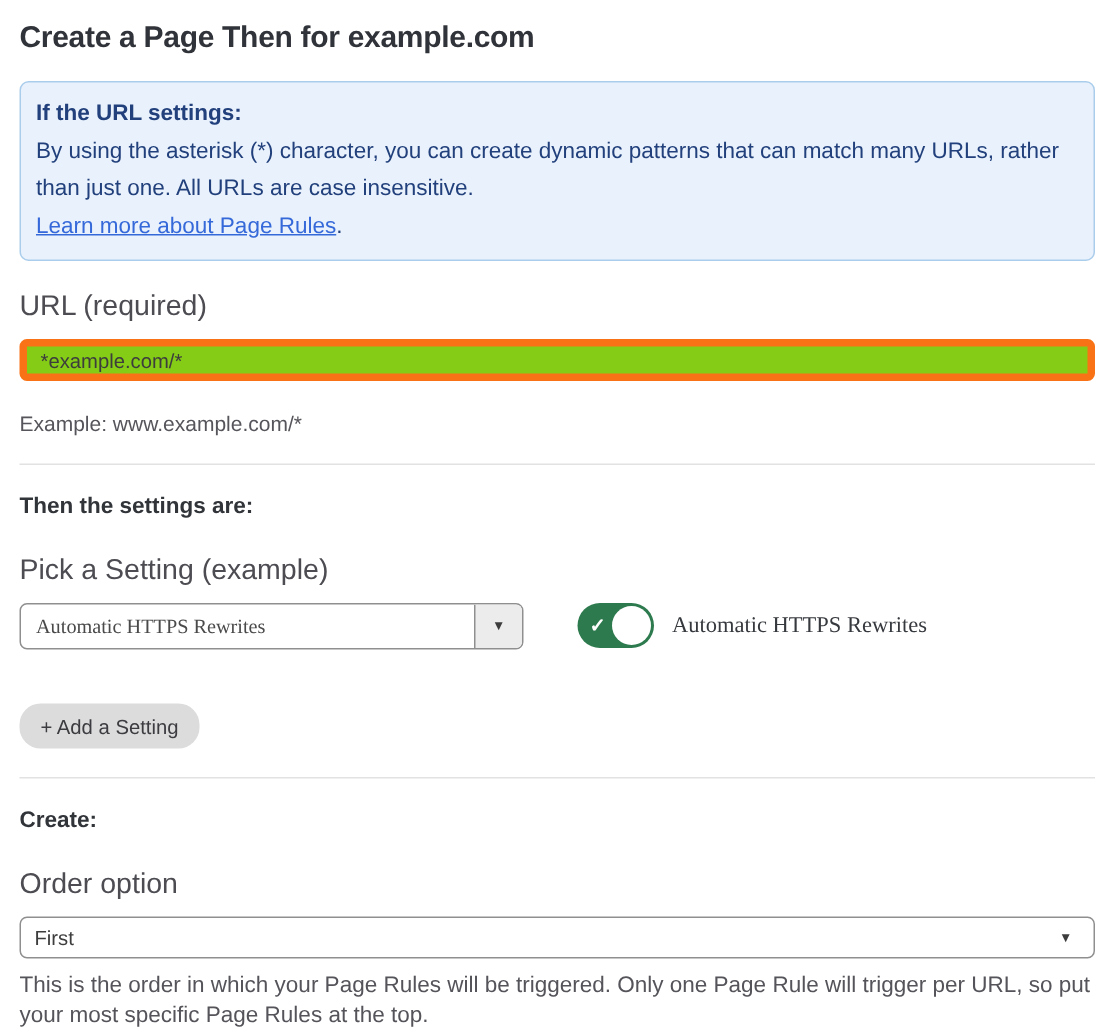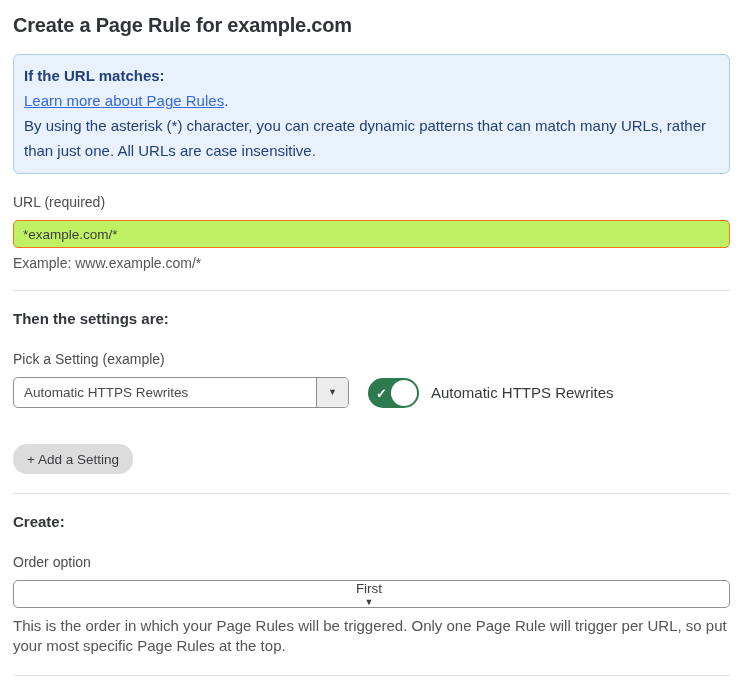--- a/index.html
+++ b/index.html
@@ -31,62 +31,63 @@
     margin-bottom: 20px;
   }
   .info-box .info-heading { font-weight: 700; }
   .info-box a.info-link {
     color: #3568d9;
     text-decoration: underline;
     cursor: pointer;
   }
 
   .field-label {
-    font-size: 14px;
+    font-size: 19px;
     color: #4c4c52;
     margin-bottom: 10px;
   }
 
   .text-input {
     display: block;
     width: 100%;
     height: 28px;
-    border: 1px solid #f97316;
+    border: 5px solid #f97316;
     border-radius: 5px;
     padding: 0 9px;
     font-family: "Liberation Sans", sans-serif;
     font-size: 13.5px;
     color: #3d3d3d;
-    background: #bef264;
+    background: #84cc16;
     outline: none;
   }
 
   .helper-text {
     font-size: 14px;
     color: #55555b;
-    margin-top: 7px;
+    margin-top: 20px;
   }
 
   .divider {
     border: none;
     border-top: 1px solid #e2e2e2;
     margin: 19px 0;
   }
 
   h2.section-heading {
     font-size: 15px;
     font-weight: 700;
     color: #313439;
     margin-bottom: 24px;
   }
 
   .setting-row {
     display: flex;
-    align-items: center;
-    gap: 19px;
+    align-items: flex-start;
+    gap: 36px;
+    font-family: Liberation Serif, serif;
   }
 
   .dropdown {
     width: 336px;
     height: 31px;
     border: 1px solid #8f8f8f;
     border-radius: 5px;
     display: flex;
     overflow: hidden;
     background: #fff;
@@ -174,46 +175,45 @@
     width: 100%;
     height: 28px;
     border: 1px solid #8f8f8f;
     border-radius: 5px;
     display: flex;
     align-items: center;
     justify-content: space-between;
     padding: 0 14px 0 9px;
     background: #fff;
     cursor: pointer;
-    flex-direction: column;
   }
   .select-value {
     font-size: 13.5px;
     color: #3d3d3d;
   }
 
   .order-helper {
     font-size: 15px;
     line-height: 20px;
     color: #54545a;
     margin-top: 8px;
     max-width: 720px;
   }
 </style>
 </head>
 <body>
 
 <div class="container">
 
-  <h1 class="page-title">Create a Page Rule for example.com</h1>
+  <h1 class="page-title">Create a Page Then for example.com</h1>
 
   <div class="info-box">
-    <div class="info-heading">If the URL matches:</div>
+    <div class="info-heading">If the URL settings:</div>
+    <div>By using the asterisk (*) character, you can create dynamic patterns that can match many URLs, rather than just one. All URLs are case insensitive.</div>
     <div><a class="info-link">Learn more about Page Rules</a><span>.</span></div>
-    <div>By using the asterisk (*) character, you can create dynamic patterns that can match many URLs, rather than just one. All URLs are case insensitive.</div>
   </div>
 
   <div class="field-label">URL (required)</div>
   <input class="text-input" type="text" value="*example.com/*" style="">
   <div class="helper-text">Example: www.example.com/*</div>
 
   <hr class="divider">
 
   <h2 class="section-heading">Then the settings are:</h2>
 

